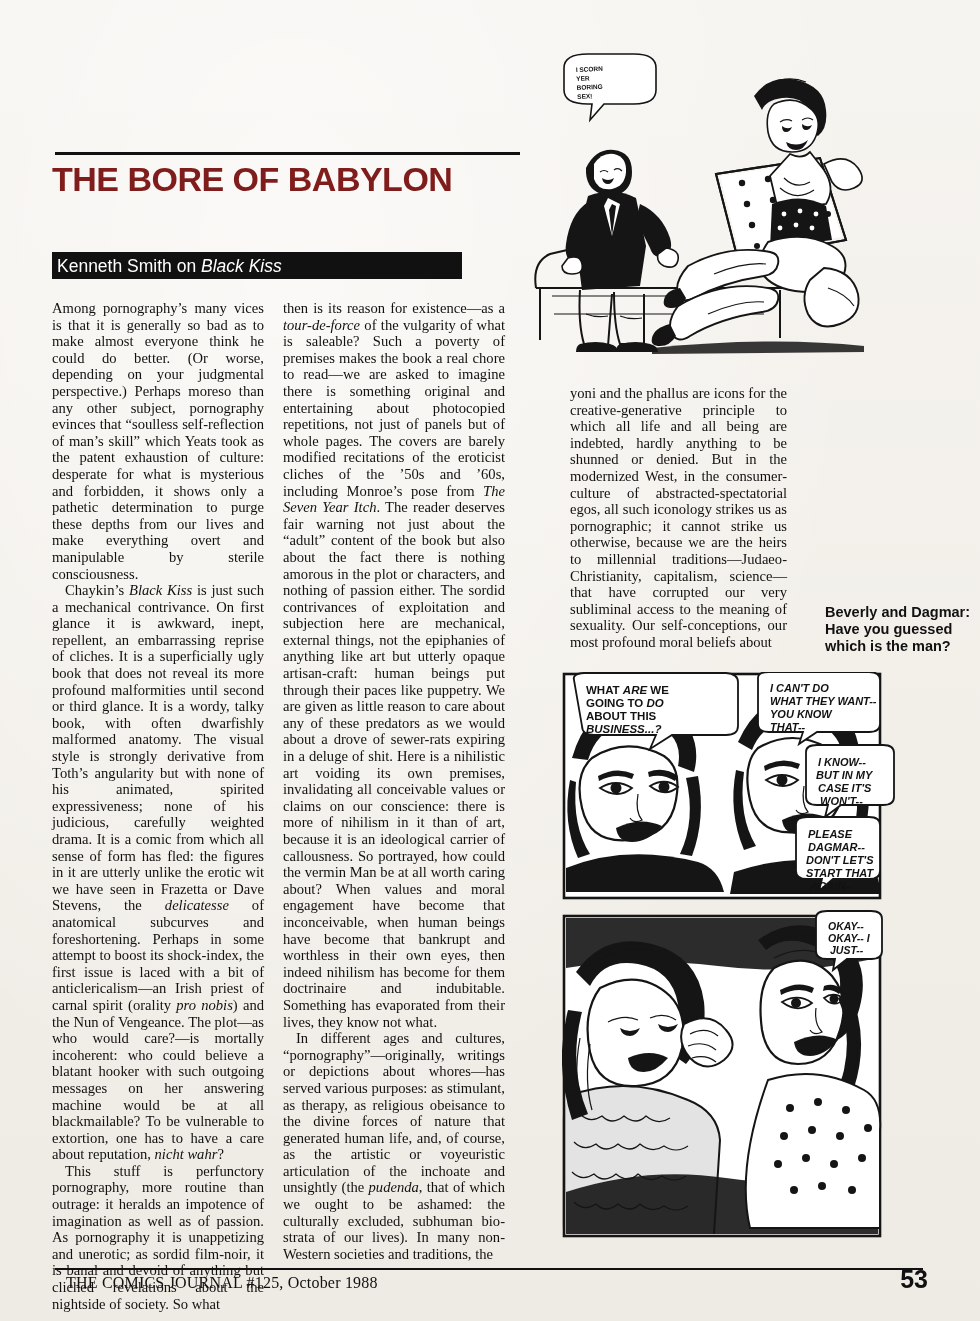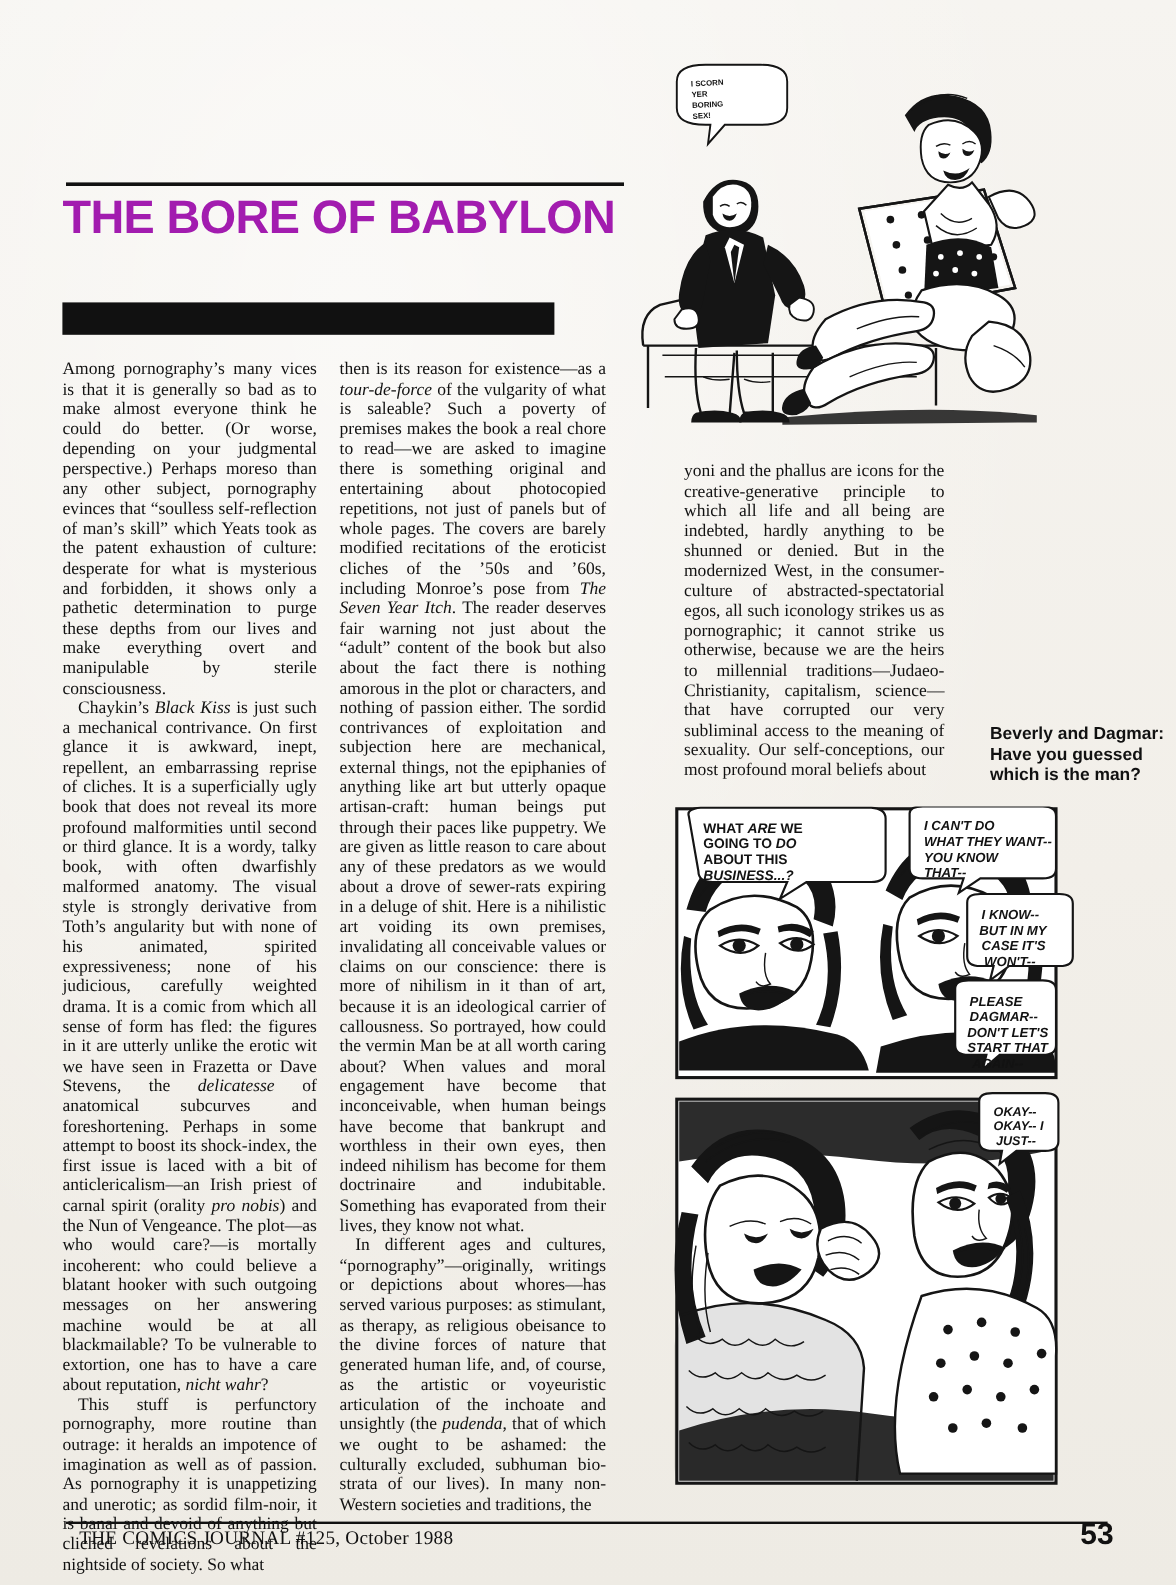--- a/index.html
+++ b/index.html
@@ -27,24 +27,24 @@
 
   
   .rule-top {
     position:absolute; left:55px; top:152px; width:465px; height:3px;
     background:#111;
   }
   .headline {
     position:absolute; left:52px; top:163px; width:470px;
     font-family:"Liberation Sans", sans-serif;
     font-weight:bold;
-    font-size:39px;
+    font-size:34px;
     line-height:0.95;
     letter-spacing:-0.5px;
-    color:#a21caf;
+    color:#7f1d1d;
   }
   .byline-bar {
     position:absolute; left:52px; top:252px; width:410px; height:27px;
     background:#111;
   }
   .byline-text {
     position:absolute; left:57px; top:254px; width:405px; height:24px;
     color:#fff;
     font-family:"Liberation Sans", sans-serif;
     font-size:17.5px;
@@ -122,20 +122,23 @@
 </style>
 </head>
 <body>
 
 <div class="page">
   <div class="page-tint"></div>
 
   <div class="rule-top"></div>
   <div class="headline">THE BORE OF BABYLON</div>
   <div class="byline-bar"></div>
+  <div class="byline-text">
+    <span>Kenneth Smith on </span><span class="ital">Black Kiss</span>
+  </div>
 
   <div class="art" id="art-top">
     <svg width="410" height="310" viewBox="0 0 410 310" xmlns="http://www.w3.org/2000/svg">
 
       <g>
         <path class="wht" d="M36 16 q0 -14 24 -14 h46 q22 0 22 14 v22 q0 14 -22 14 h-30 l-14 16 2 -16 h-4 q-24 0 -24 -14 z" stroke="#151515" stroke-width="1.6"></path>
         <text class="balloon-text" font-size="6.5" transform="rotate(-3 50 22)">
           <tspan x="48" y="20">I SCORN</tspan>
           <tspan x="48" y="29">YER</tspan>
           <tspan x="48" y="38">BORING</tspan>

